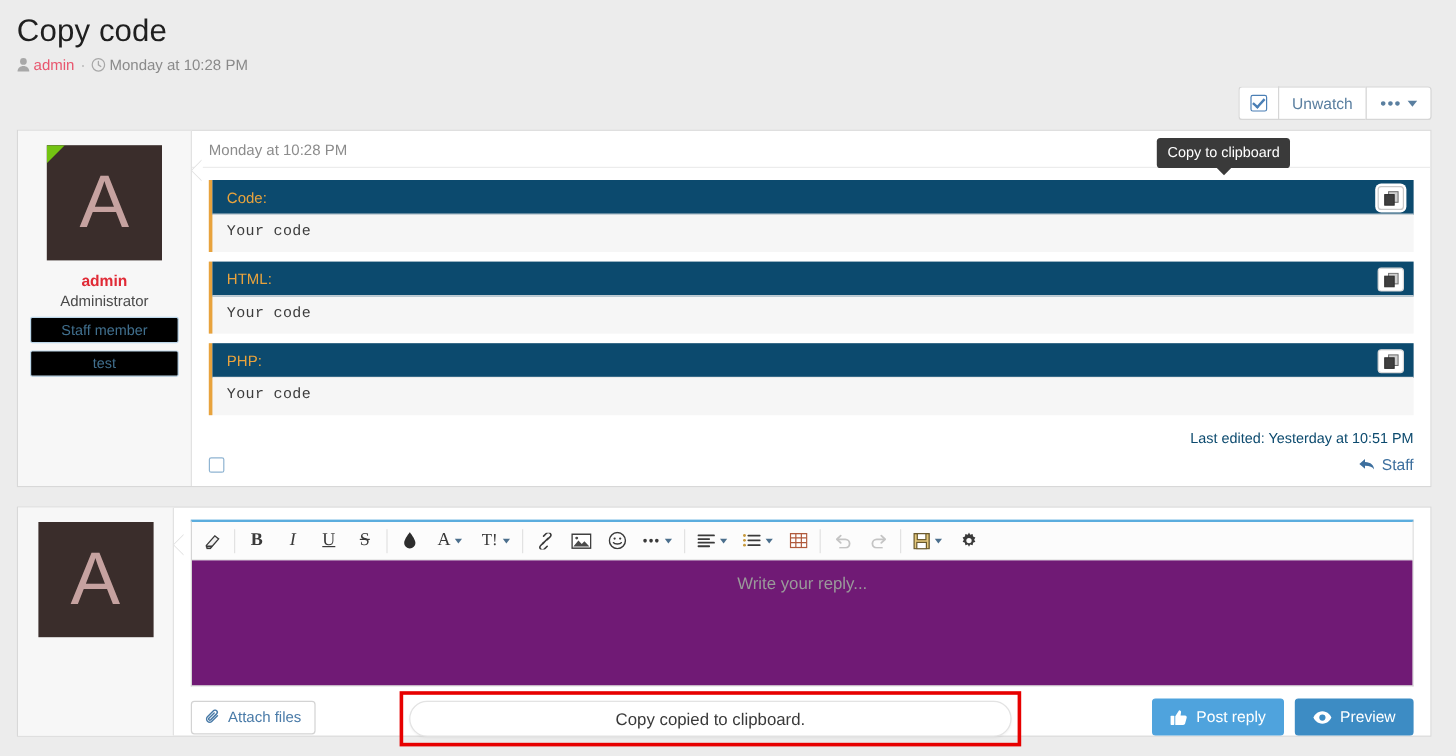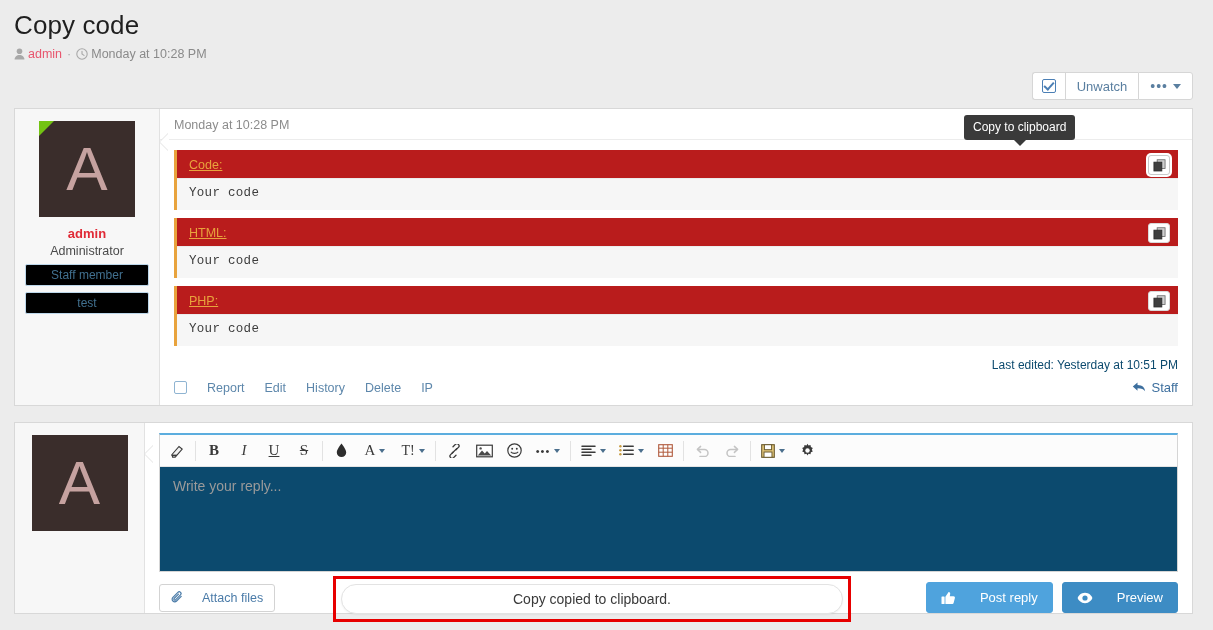--- a/index.html
+++ b/index.html
@@ -163,22 +163,21 @@
     border-left: 3px solid #e8a33d;
     background: #f6f6f6;
     margin-bottom: 8px;
     position: relative;
   }
   .code-head {
     color: #e8a33d;
     font-size: 12.5px;
     padding: 8px 10px 6px 12px;
     border-bottom: 1px solid #ebebeb;
-    background: #b91c1c;
-    text-decoration: underline;
+    background: #0c4a6e;
   }
   .code-body {
     font-family: "Liberation Mono", monospace;
     font-size: 12.5px;
     color: #3c3c3c;
     padding: 7px 12px 10px 12px;
     letter-spacing: .3px;
   }
   .code-copy {
     position: absolute;
@@ -320,54 +319,55 @@
   .tb .cc {
     display: inline-block;
     border-left: 3px solid transparent;
     border-right: 3px solid transparent;
     border-top: 4px solid #4b6f8d;
     margin-left: 2px;
   }
   .tb.dis { color: #c9c9c9; }
   .editor-area {
     height: 104px;
-    background: #0c4a6e;
+    background: #701a75;
     padding: 11px 13px;
     color: #9a9a9a;
     font-size: 14px;
     cursor: text;
+    text-align: center;
   }
   .reply-actions {
     display: flex;
     align-items: center;
     padding: 10px 0 0 0;
   }
   .attach-btn {
     border: 1px solid #d3d3d3;
     background: #fff;
     border-radius: 3px;
     color: #4a7ba8;
     font-size: 12.5px;
     padding: 6px 11px;
     display: flex;
     align-items: center;
-    gap: 18px;
+    gap: 6px;
     cursor: pointer;
   }
   .ra-spacer { flex: 1; }
   .btn-blue {
     background: #4fa3dd;
     border: 1px solid #4fa3dd;
     color: #fff;
     border-radius: 3px;
     font-size: 13px;
     padding: 7px 14px;
     display: flex;
     align-items: center;
-    gap: 24px;
+    gap: 7px;
     cursor: pointer;
     margin-left: 9px;
   }
   .btn-blue.dark { background: #3d8cc4; border-color: #3d8cc4; }
 
   
   .toast-wrap {
     position: absolute;
     left: 333px; top: 576px;
     width: 518px; height: 46px;
@@ -482,27 +482,20 @@
             </svg>
         </div>
         <div class="code-body">Your code</div>
       </div>
     </div>
 
     <div class="msg-foot">
       <div class="last-edit">Last edited: Yesterday at 10:51 PM</div>
       <div class="foot-row">
         <div class="foot-cb"></div>
-        <div class="foot-links">
-          <a>Report</a>
-          <a>Edit</a>
-          <a>History</a>
-          <a>Delete</a>
-          <a>IP</a>
-        </div>
         <div class="foot-spacer"></div>
         <a class="reply-link">
           <span>
             <svg width="14" height="13" viewBox="0 0 14 13">
                 <path d="M5.5 1.5L0.8 5.6l4.7 4.1V7.2c4 0 6.3 1 7.6 3.1-.3-3.7-2.6-6-7.6-6.2z" fill="#3d6f9e"></path>
               </svg>
           </span>
           <span>Staff</span>
         </a>
       </div>

